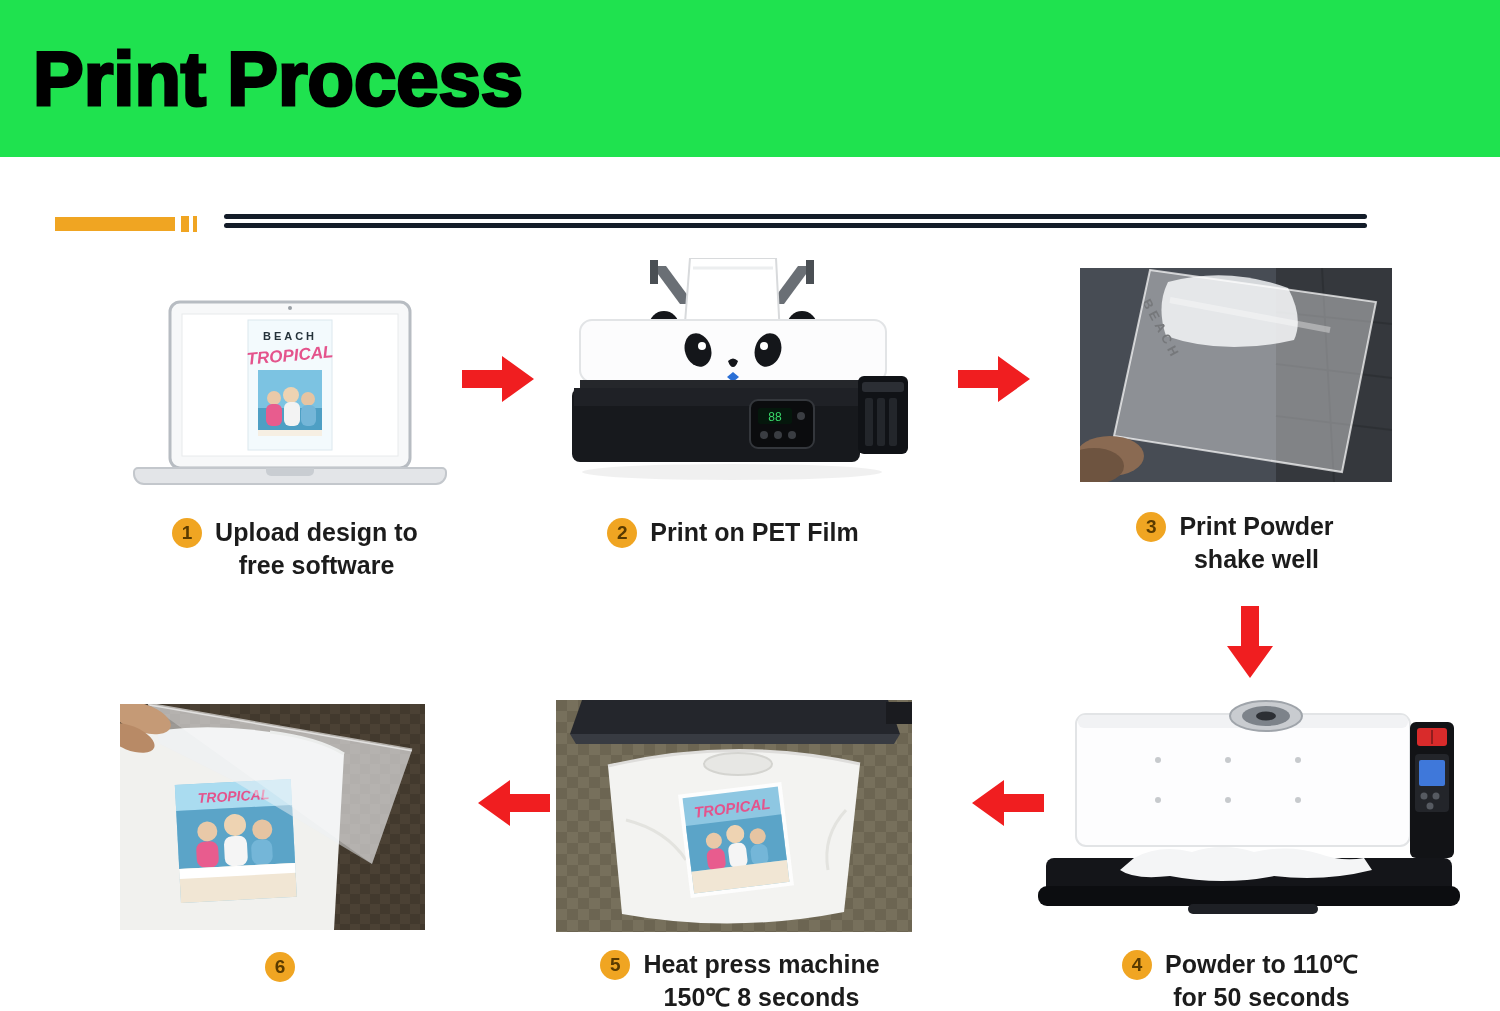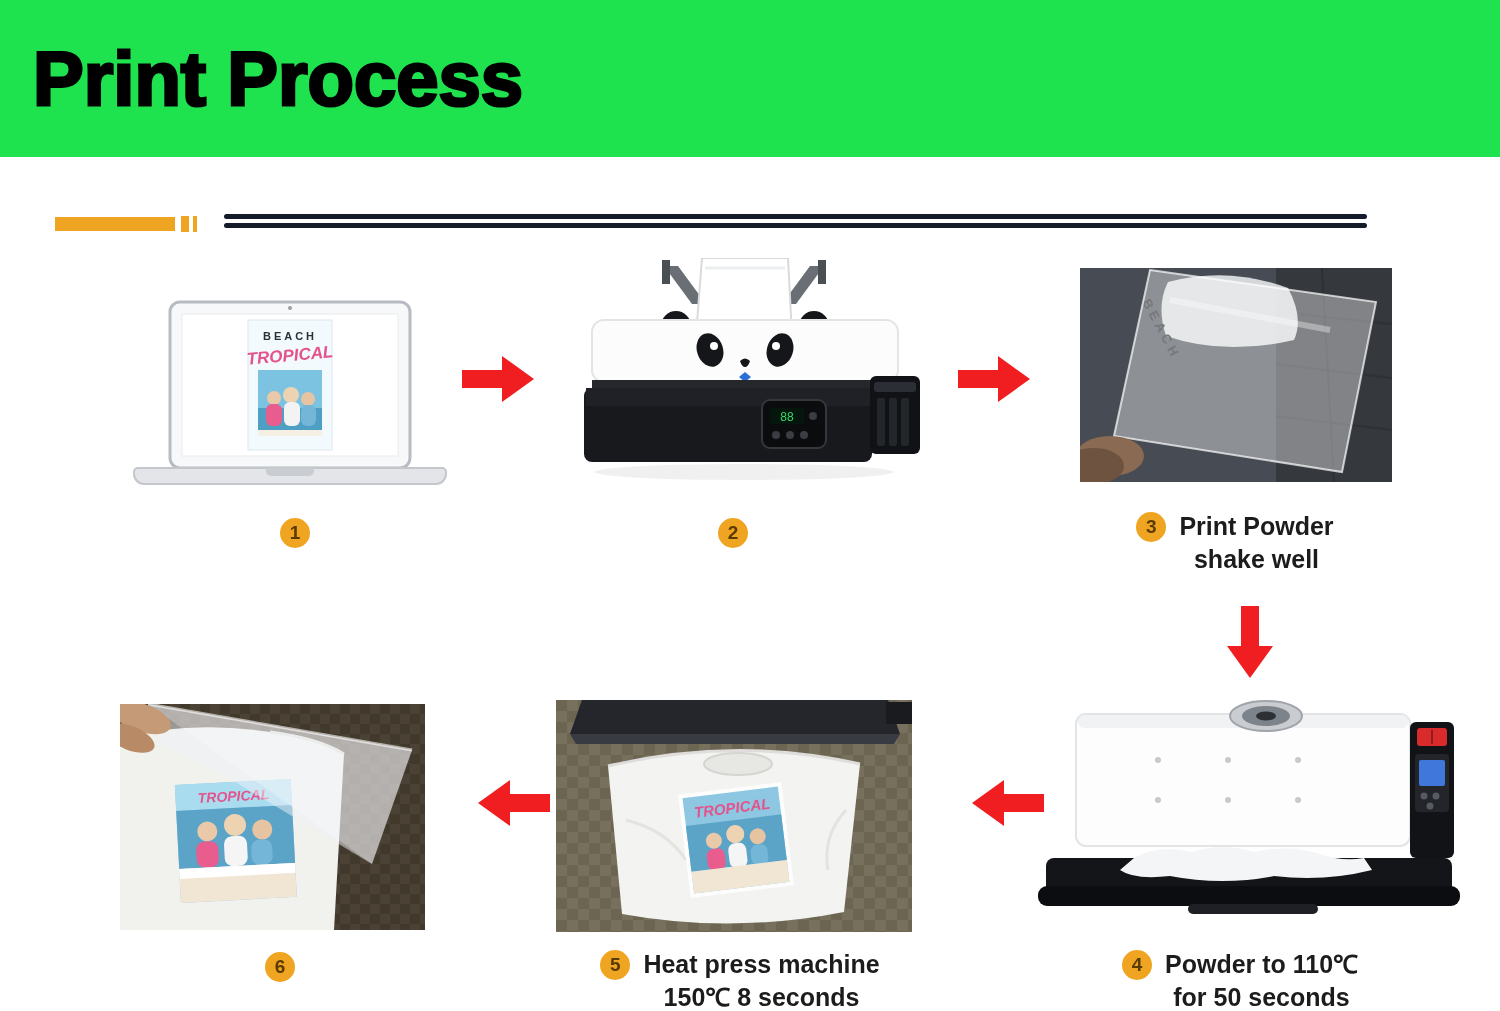--- a/index.html
+++ b/index.html
@@ -97,21 +97,21 @@
       <path d="M138 170 h48 v3 a5 5 0 0 1 -5 5 h-38 a5 5 0 0 1 -5 -5 z" fill="#c9cdd2"></path>
     </svg>
   </figure>
 
   <div class="arrow" style="left:462px; top:356px; width:72px; height:46px;">
     <svg viewBox="0 0 72 46">
         <polygon points="0,14 40,14 40,0 72,23 40,46 40,32 0,32"></polygon>
       </svg>
   </div>
 
-  <figure class="fig" style="left:564px; top:258px; width:360px; height:234px;">
+  <figure class="fig" style="left:552px; top:258px; width:360px; height:234px;">
     <svg viewBox="0 0 360 234">
       <polygon points="128,46 100,8 114,8 142,46" fill="#6a6f75"></polygon>
       <polygon points="232,46 260,8 246,8 218,46" fill="#6a6f75"></polygon>
       <rect x="98" y="2" width="8" height="24" fill="#4a4f54"></rect>
       <rect x="254" y="2" width="8" height="24" fill="#4a4f54"></rect>
       <polygon points="138,0 224,0 228,78 132,78" fill="#ffffff" stroke="#d8dadc" stroke-width="2"></polygon>
       <line x1="141" y1="10" x2="221" y2="10" stroke="#eceeef" stroke-width="3"></line>
       <circle cx="112" cy="68" r="15" fill="#14161a"></circle>
       <circle cx="250" cy="68" r="15" fill="#14161a"></circle>
       <rect x="28" y="62" width="306" height="62" rx="12" fill="#fcfcfd" stroke="#e2e4e6" stroke-width="2"></rect>
@@ -167,23 +167,26 @@
       <polygon points="70,2 296,34 262,204 34,168" fill="#ffffff" opacity="0.38"></polygon>
       <polygon points="70,2 296,34 262,204 34,168" fill="none" stroke="#ffffff" stroke-opacity="0.7" stroke-width="2"></polygon>
       <line x1="90" y1="32" x2="250" y2="62" stroke="#ffffff" opacity="0.35" stroke-width="6"></line>
       <ellipse cx="30" cy="188" rx="34" ry="20" fill="#8a6a52"></ellipse>
       <ellipse cx="14" cy="198" rx="30" ry="18" fill="#6e5440"></ellipse>
     </svg>
   </figure>
 
   <div class="step-label" style="left:140px; top:516px; width:310px;">
     <span class="badge">1</span>
+    <span class="label-text">Upload design to
+free software</span>
   </div>
   <div class="step-label" style="left:578px; top:516px; width:310px;">
     <span class="badge">2</span>
+    <span class="label-text">Print on PET Film</span>
   </div>
   <div class="step-label" style="left:1090px; top:510px; width:290px;">
     <span class="badge">3</span>
     <span class="label-text">Print Powder
 shake well</span>
   </div>
 
   <div class="arrow" style="left:1227px; top:606px; width:46px; height:72px;">
     <svg viewBox="0 0 46 72">
         <polygon points="14,0 32,0 32,40 46,40 23,72 0,40 14,40"></polygon>

